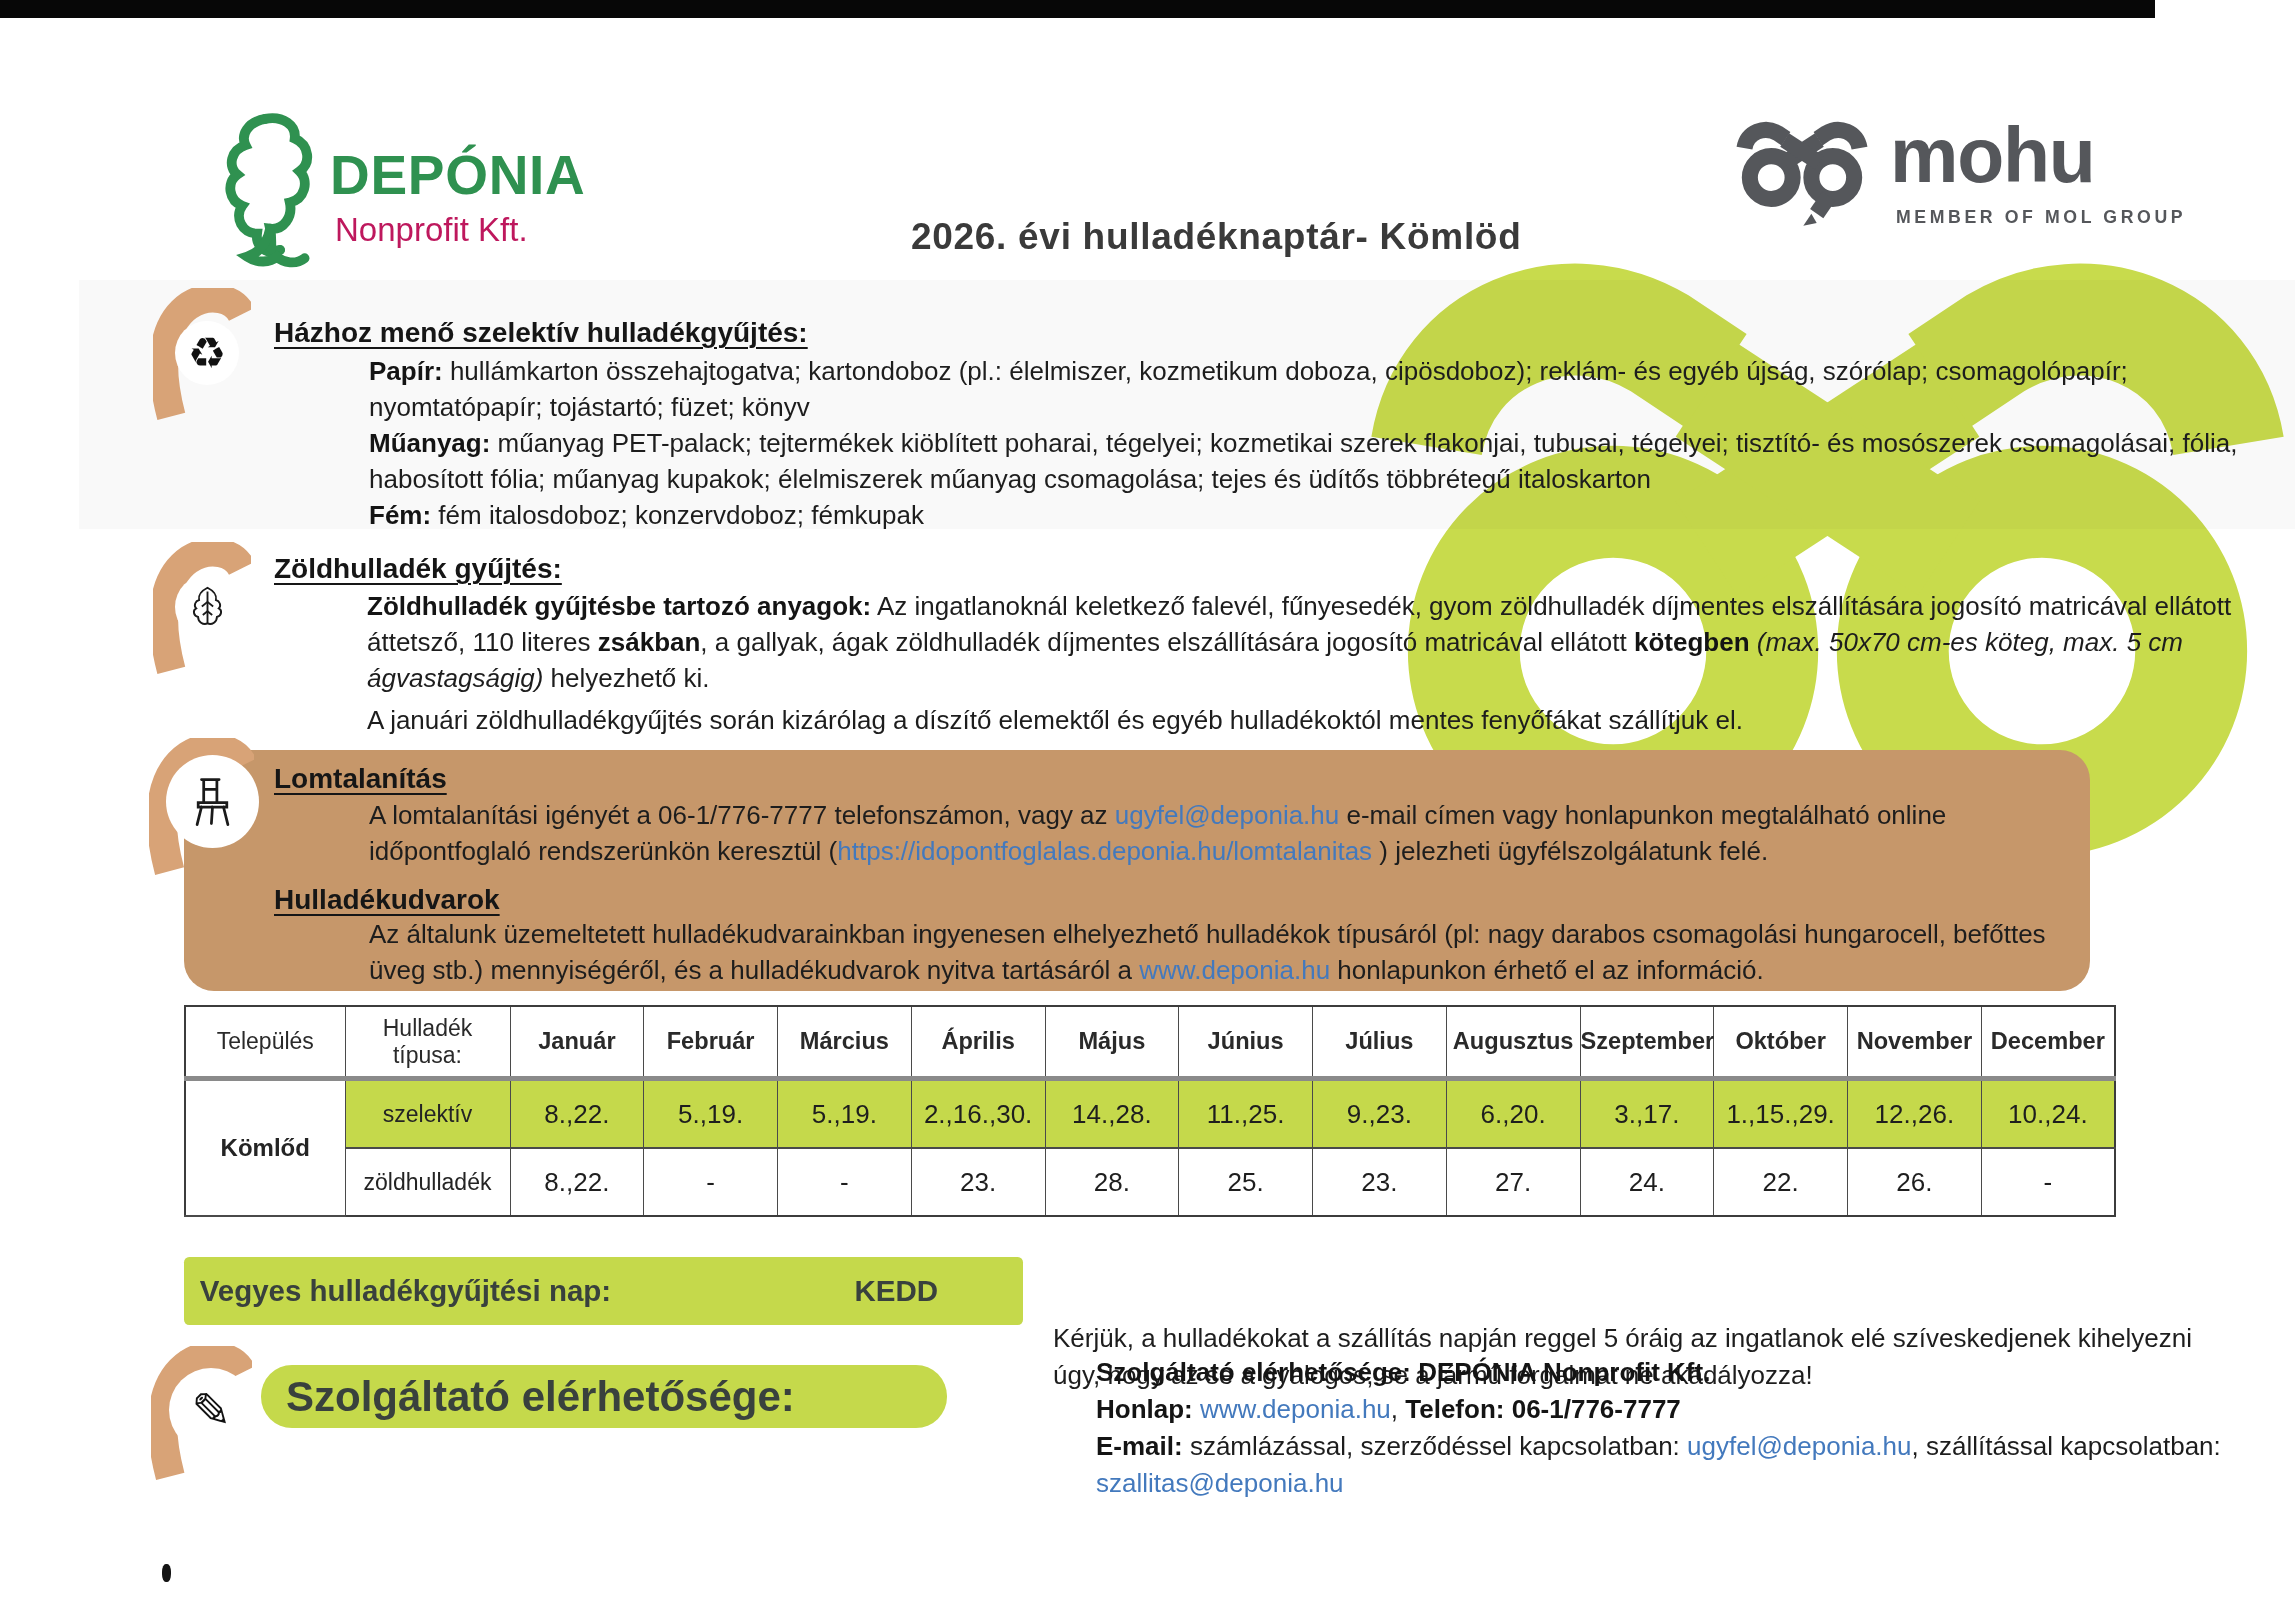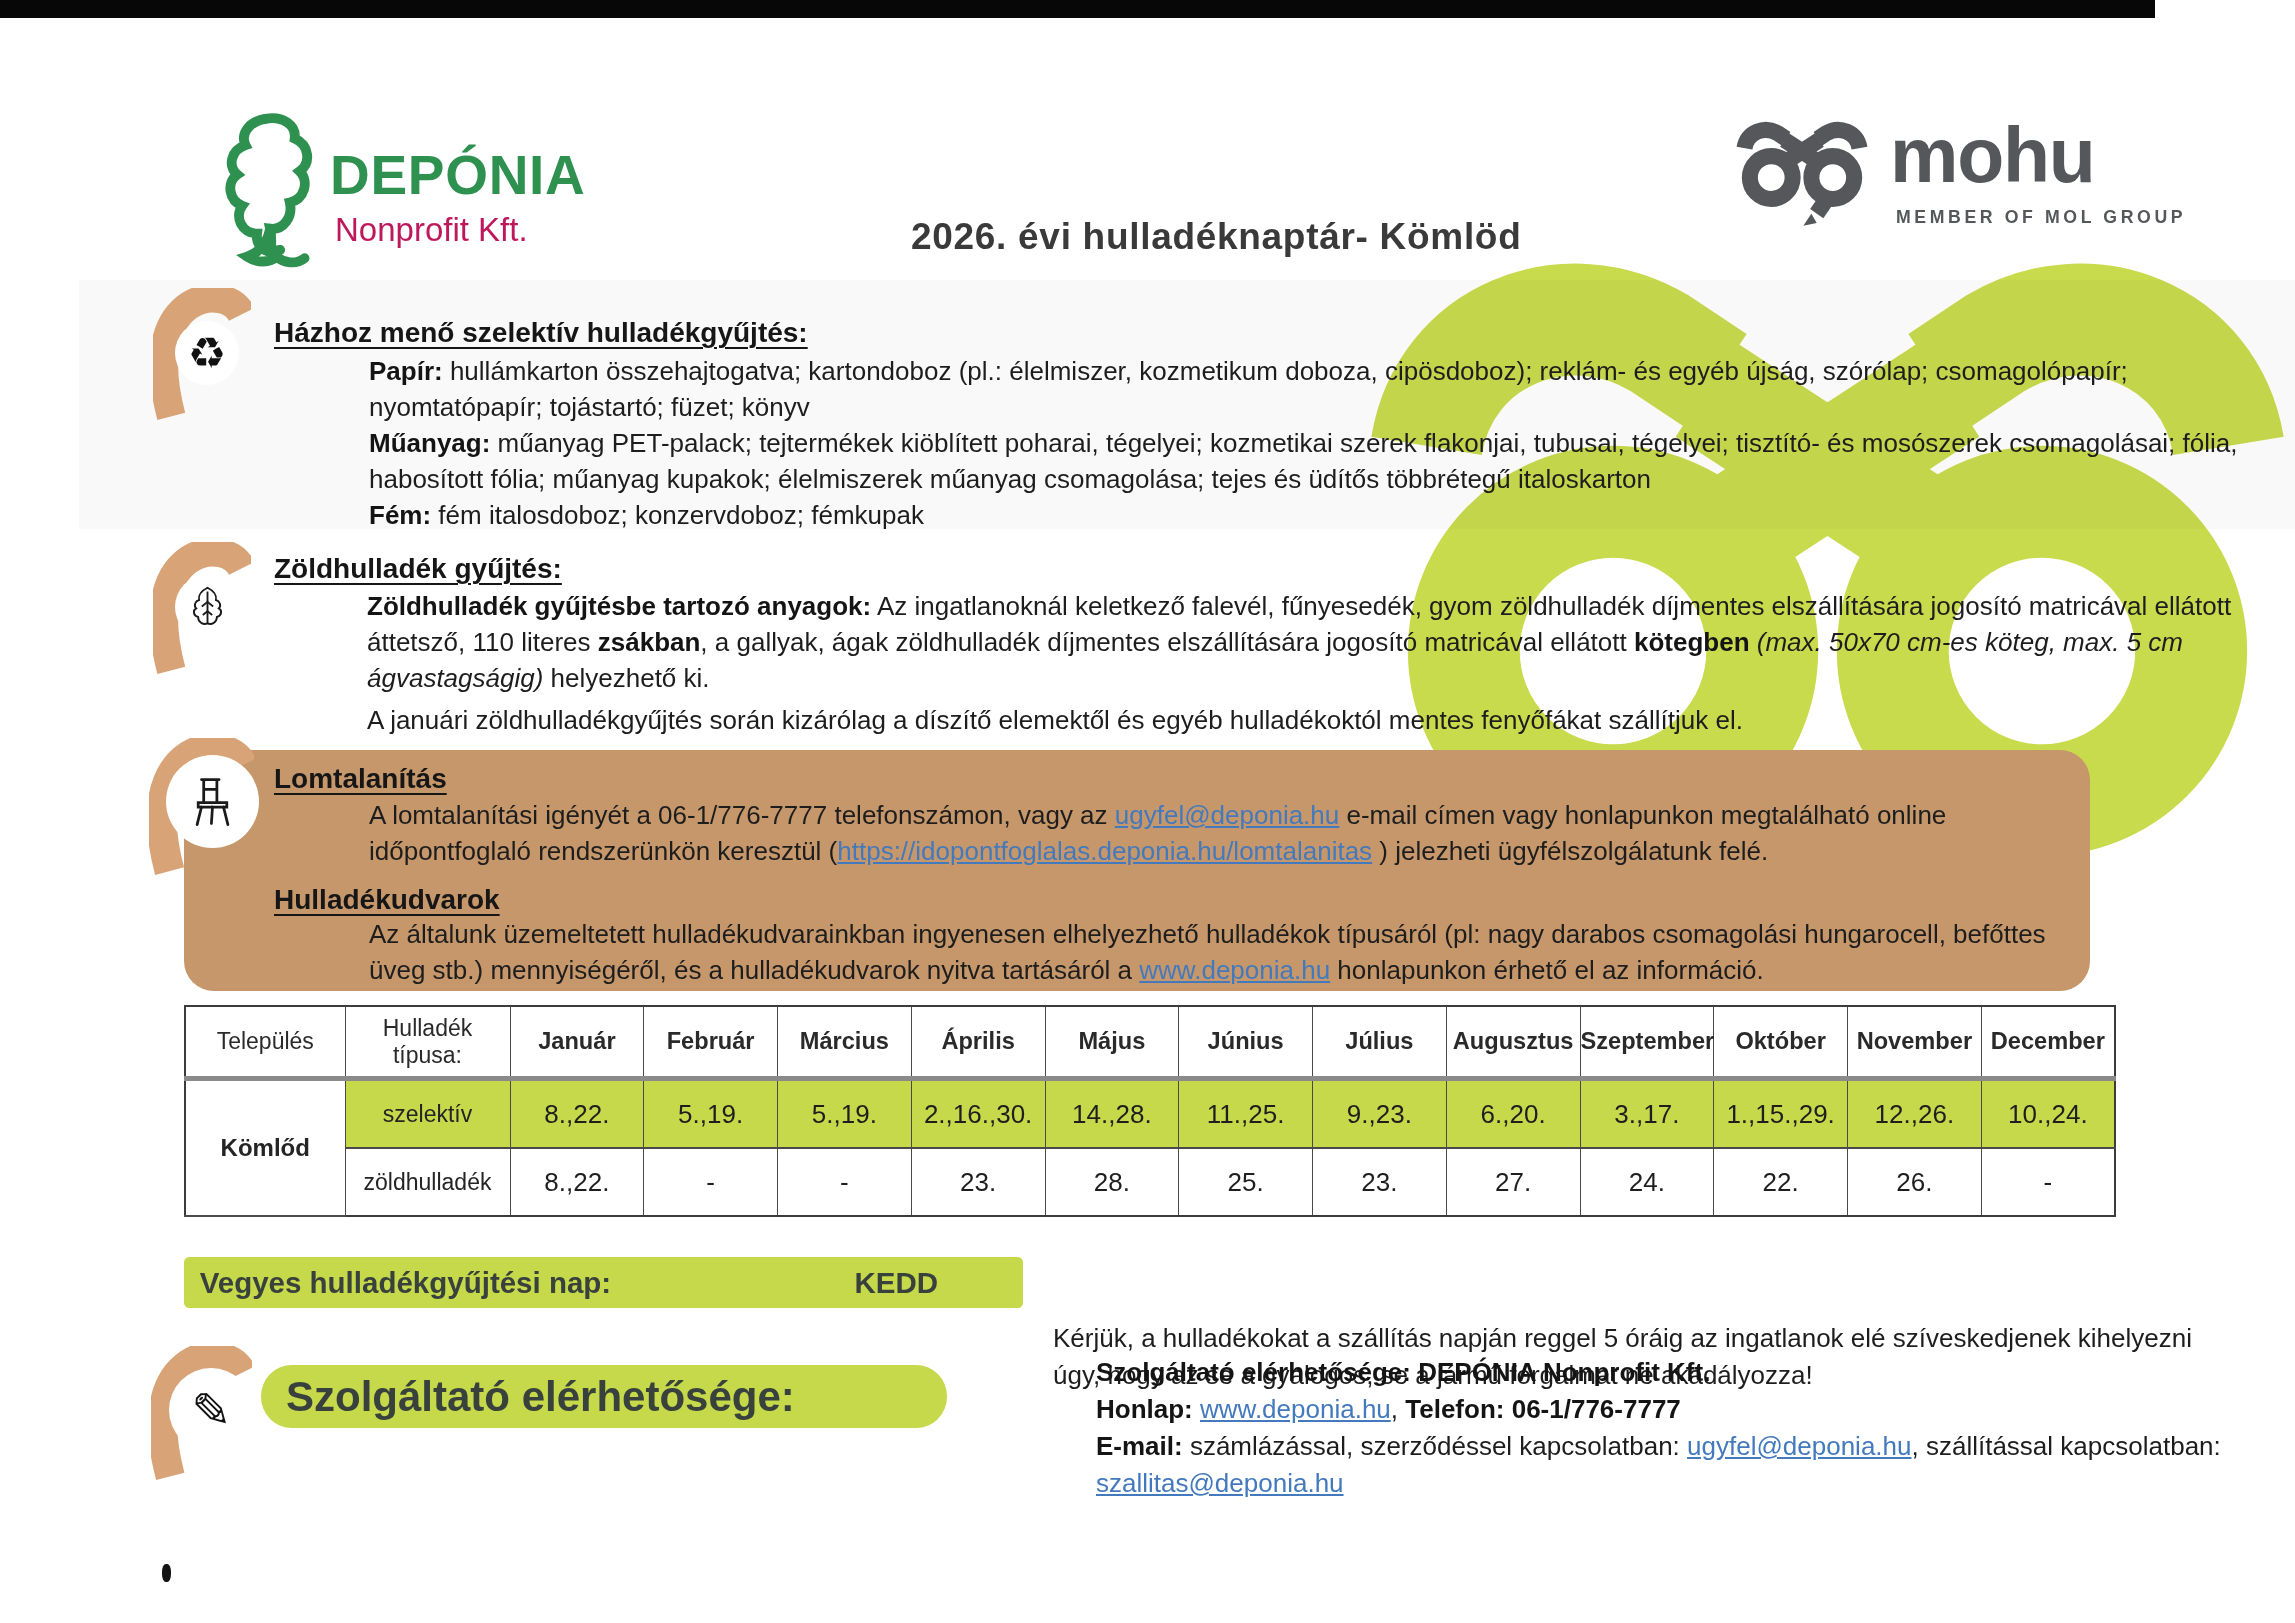--- a/index.html
+++ b/index.html
@@ -28,41 +28,41 @@
   .mohu-sub{left:1896px;top:207px;font-size:17.7px;font-weight:bold;color:#55575b;letter-spacing:3.6px;}
 
   
   .hook{width:98px;height:139px;}
   .badge{position:absolute;background:#fff;border-radius:50%;display:flex;align-items:center;justify-content:center;color:#111;}
 
   .sec-heading{font-size:28px;font-weight:bold;color:#161616;text-decoration:underline;text-decoration-thickness:2px;text-underline-offset:4.6px;text-align:center;}
   .para{font-size:26px;line-height:36px;color:#1d1d1d;}
   .b{font-weight:bold;color:#141414;}
   .i{font-style:italic;}
-  .link{color:#4379bd;text-decoration:underline;}
+  .link{color:#4379bd;}
 
   .tan-box{left:184px;top:750px;width:1906px;height:241px;background:#c6976a;border-radius:30px;}
 
   
   .cal{left:184px;top:1005px;width:1932px;border-collapse:collapse;table-layout:fixed;background:#ffffff;z-index:2;position:absolute;}
   .cal td{border:1.3px solid #4a4a4a;text-align:center;vertical-align:middle;padding:0;}
   .cal{border:2px solid #3c3c3c;}
   .cal .hdr td{height:69px;border-bottom:5.2px solid #8a8a8a;}
   .cal .th{font-size:23px;color:#2a2a2a;}
   .cal .month{font-weight:bold;font-size:23.6px;}
   .cal .row1 td{height:66px;}
   .cal .row2 td{height:66px;}
   .cal .lime{background:#c5d94b;}
   .cal .settlement{font-size:24px;font-weight:bold;color:#242424;}
   .cal .type{font-size:23px;color:#242424;}
   .cal .date{font-size:26px;color:#1e1e1e;}
   .cal .row1 td{border-bottom:2.6px solid #4a4a4a;}
 
   
-  .mixed-bar{left:184px;top:1257px;width:839px;height:51px;background:#c5d94b;border-radius:5.2px;
+  .mixed-bar{left:184px;top:1257px;width:839px;height:68px;background:#c5d94b;border-radius:5.2px;
     display:flex;align-items:center;justify-content:space-between;padding:0 85px 0 15.7px;box-sizing:border-box;}
   .mixed-label{font-size:29.5px;font-weight:bold;color:#39413d;}
   .mixed-day{font-size:29.5px;font-weight:bold;color:#39413d;}
   .mixed-note{left:1053px;top:1320px;width:1185px;font-size:26px;line-height:37px;color:#1d1d1d;}
 
   
   .contact-pill{left:261px;top:1365px;width:686px;height:63px;background:#c5d94b;border-radius:31px;
     display:flex;align-items:center;padding-left:25px;box-sizing:border-box;}
   .contact-pill-label{font-size:42px;font-weight:bold;color:#39413d;}
   .contact-block{left:1096px;top:1354px;width:1178px;font-size:26px;line-height:37px;color:#1d1d1d;}

